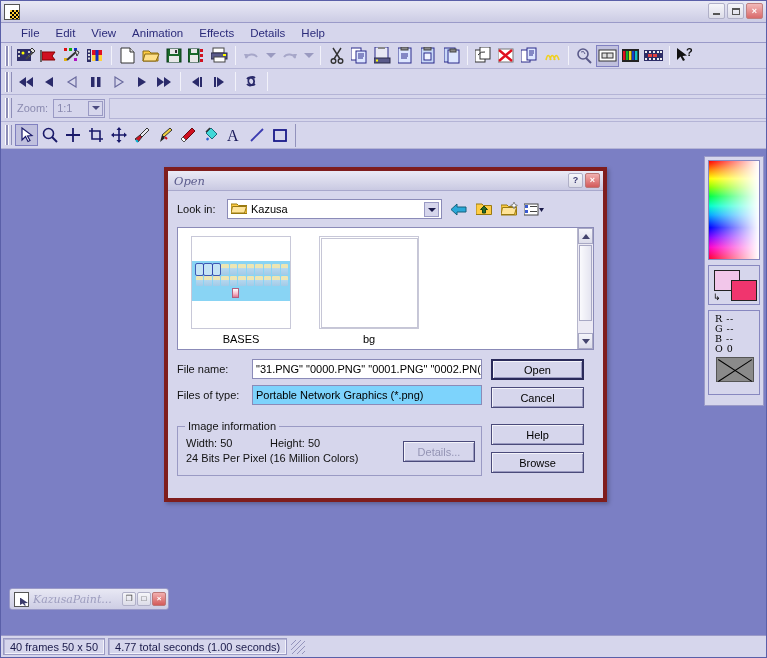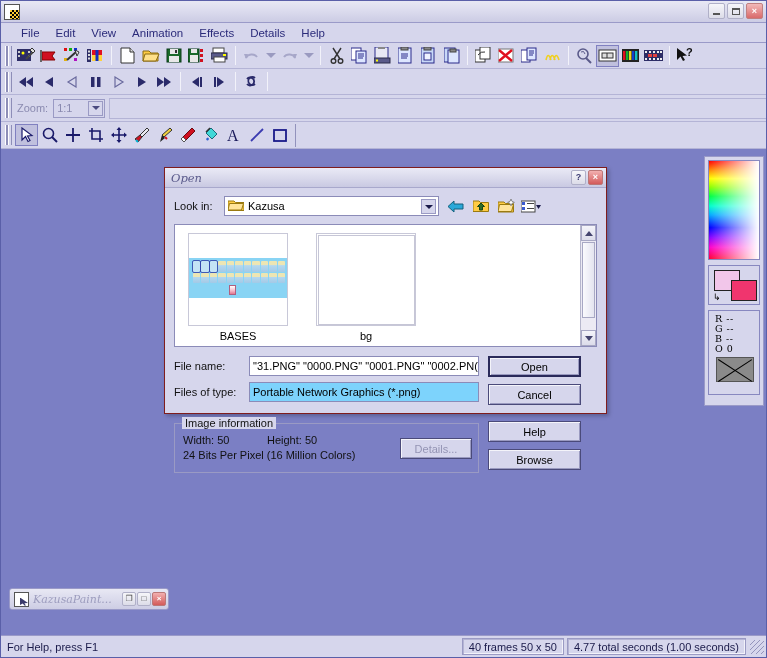--- a/index.html
+++ b/index.html
@@ -243,23 +243,23 @@
     width: 112%; height: 1px; background: #000;
     transform-origin: center;
   }
   .transp-sw::before { transform: rotate(33deg); }
   .transp-sw::after  { transform: rotate(-33deg); }
 
   
   .dialog {
     position: absolute;
     left: 163px; top: 14px;
-    width: 443px; height: 247px;
-    background: #d6d6ec;
-    border: 1px solid #7f1d1d;
+    width: 443px; height: 335px;
+    background: #d6d6ec;
+    border: 4px solid #7f1d1d;
     box-shadow: 2px 2px 4px rgba(0,0,0,.25);
   }
   .dlg-titlebar {
     height: 20px;
     background: linear-gradient(to bottom, #eaeaf6 0%, #dadaec 50%, #c9c9e2 100%);
     border-bottom: 1px solid #a8a8cc;
     display: flex; align-items: center;
     padding: 0 2px 0 6px;
     position: relative;
   }
@@ -1149,19 +1149,18 @@
       <div class="mdi-btns">
         <div class="mdi-btn">❐</div>
         <div class="mdi-btn">□</div>
         <div class="mdi-btn close">×</div>
       </div>
     </div>
 
   </div>
 
   <div class="statusbar">
-    <div class="sb-main">For Help, press F1</div>
     <div class="sb-panel">40 frames   50 x 50</div>
     <div class="sb-panel">4.77 total seconds   (1.00 seconds)</div>
     <div class="sb-grip"></div>
   </div>
 
 </div>
 
 </body></html>

